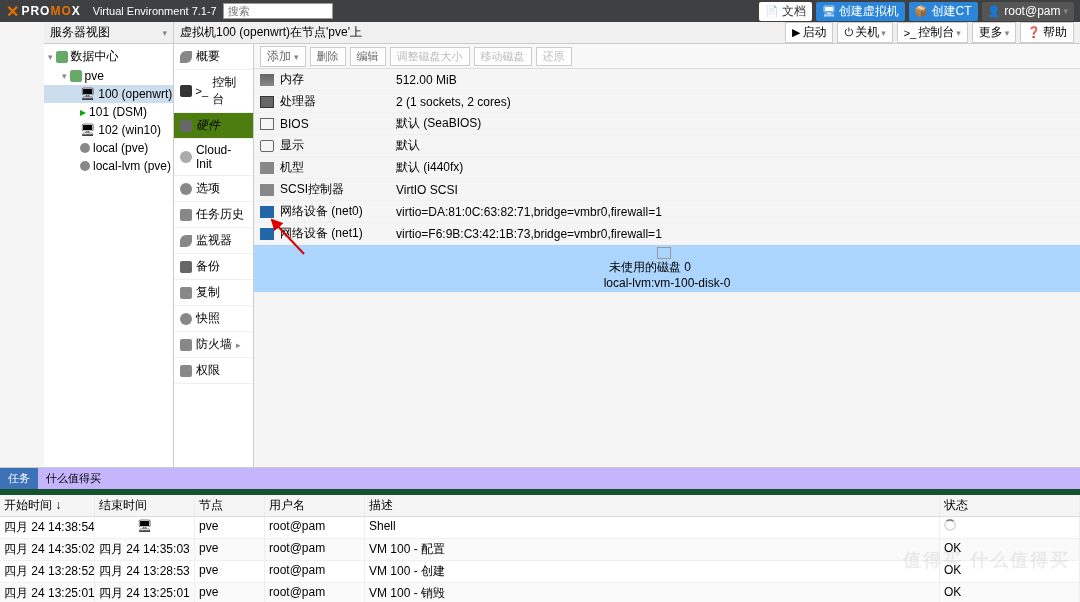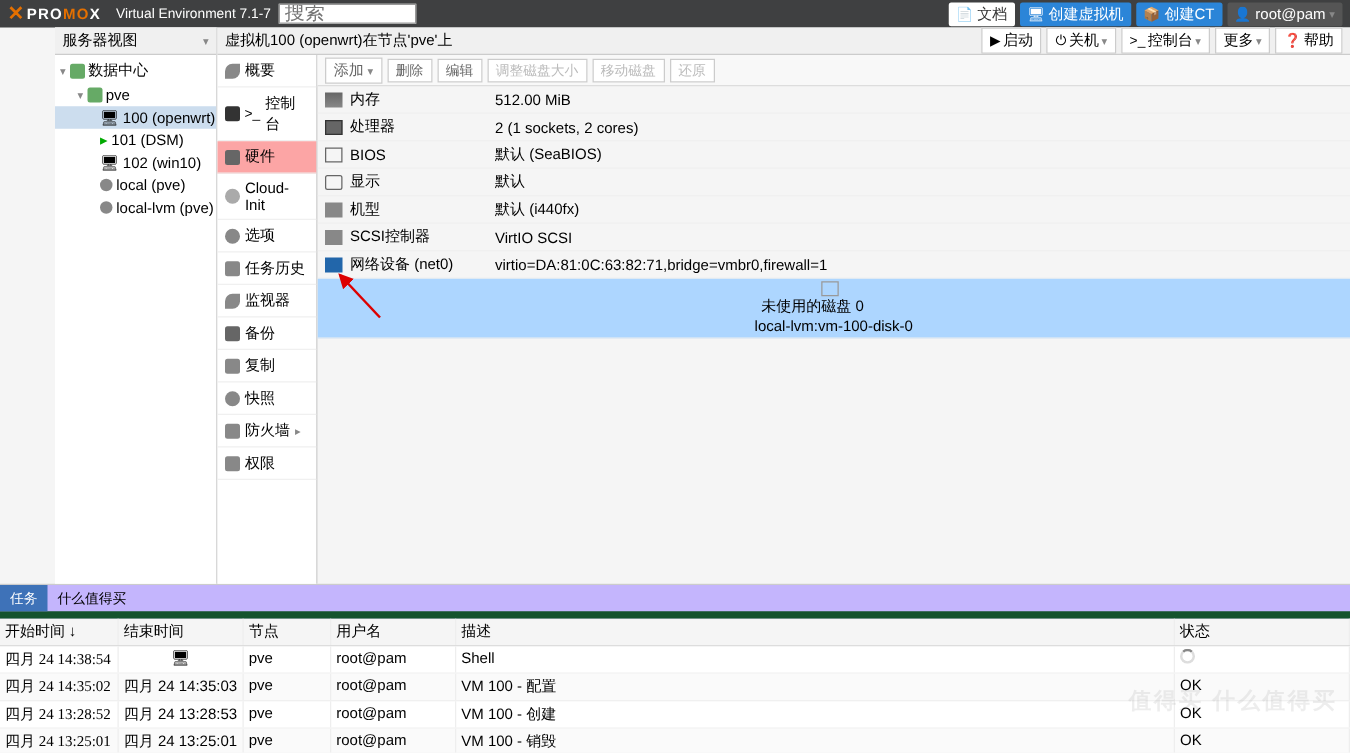--- a/index.html
+++ b/index.html
@@ -5,21 +5,21 @@
 * { margin: 0; padding: 0; box-sizing: border-box; font-family: Arial, "Microsoft YaHei", sans-serif; font-size: 12px; }
 body { width: 1080px; height: 602px; background: #f5f5f5; overflow: hidden; position: relative; }
 
 .header { height: 22px; background: #3f4041; display: flex; align-items: center; color: #fff; }
 .logo { display: flex; align-items: center; padding: 0 6px; }
 .logo-x { color: #e57000; font-weight: bold; font-size: 16px; margin-right: 2px; }
 .logo-text { font-weight: bold; letter-spacing: 1px; }
 .logo-mo { color: #e57000; }
 .ver { margin-left: 6px; font-size: 11px; }
 .search { margin-left: 6px; }
-.search input { width: 110px; height: 16px; font-size: 16px; padding: 0 4px; border: 1px solid #999; }
+.search input { width: 110px; height: 16px; font-size: 11px; padding: 0 4px; border: 1px solid #999; }
 .header-right { margin-left: auto; display: flex; gap: 4px; padding-right: 6px; }
 .hbtn { background: #fff; color: #333; padding: 1px 6px; border-radius: 2px; display: flex; align-items: center; gap: 3px; font-size: 11px; cursor: pointer; }
 .hbtn.blue { background: #2b85d8; color: #fff; }
 .hbtn.dark { background: #555; color: #fff; }
 
 .main { display: flex; height: 445px; padding-left: 44px; }
 .left-col { width: 130px; border-right: 1px solid #ccc; background: #fff; }
 .view-sel { height: 22px; background: #f0f0f0; border-bottom: 1px solid #ccc; display: flex; align-items: center; padding: 0 6px; justify-content: space-between; font-size: 11px; }
 .tree { padding: 2px 0; }
 .tree-item { display: flex; align-items: center; padding: 2px 0 2px 0; font-size: 11px; cursor: pointer; gap: 3px; }
@@ -30,21 +30,21 @@
 .ic-vm-run { color: #0a0; }
 
 .right-col { flex: 1; display: flex; flex-direction: column; }
 .crumb { height: 22px; background: #f0f0f0; border-bottom: 1px solid #ccc; display: flex; align-items: center; padding: 0 6px; font-size: 11px; justify-content: space-between; }
 .crumb-actions { display: flex; gap: 4px; }
 .cbtn { background: #fff; border: 1px solid #ccc; padding: 1px 6px; font-size: 11px; cursor: pointer; display: flex; align-items: center; gap: 2px; }
 
 .content { flex: 1; display: flex; }
 .sidemenu { width: 80px; border-right: 1px solid #ccc; background: #fff; }
 .sm-item { display: flex; align-items: center; gap: 4px; padding: 4px 6px; font-size: 11px; border-bottom: 1px solid #f0f0f0; cursor: pointer; }
-.sm-item.active { background: #fca5a5; }
+.sm-item.active { background: #4d7c0f; font-style: italic; }
 .sm-ic { width: 12px; height: 12px; display: inline-block; background: #888; border-radius: 2px; }
 .sm-ic.eye { border-radius: 50% 0; }
 .sm-ic.term { background: #333; }
 .sm-ic.chip { background: #666; }
 .sm-ic.cloud { border-radius: 50%; background: #aaa; }
 .sm-ic.gear { border-radius: 50%; }
 .sm-ic.clock { border-radius: 50%; }
 .sm-ic.disk { background: #666; }
 .sm-ic.copy { background: #888; }
 .sm-ic.fire { background: #888; }
@@ -70,21 +70,21 @@
 .ic-net { background: #26a; }
 .ic-unk { border: 1px solid #999; }
 
 .bottom { height: 135px; border-top: 1px solid #ccc; background: #fff; display: flex; flex-direction: column; }
 .tabs { display: flex; border-bottom: 6px solid #14532d; background: #c4b5fd; }
 .tab { padding: 3px 8px; font-size: 11px; cursor: pointer; }
 .tab.active { background: #3e72b8; color: #fff; }
 .log-head, .log-row { display: flex; font-size: 11px; }
 .log-head { background: #f5f5f5; border-bottom: 1px solid #ddd; }
 .log-head > div, .log-row > div { padding: 2px 4px; border-right: 1px solid #eee; overflow: hidden; white-space: nowrap; }
-.c-start { width: 95px; font-family: Liberation Serif, serif; }
+.c-start { width: 95px; }
 .c-end { width: 100px; }
 .c-node { width: 70px; }
 .c-user { width: 100px; }
 .c-desc { flex: 1; }
 .c-stat { width: 140px; }
 .log-row { border-bottom: 1px solid #f0f0f0; }
 .log-row:nth-child(even) { background: #fafafa; }
 
 .arrow-svg { position: absolute; left: 264px; top: 214px; pointer-events: none; }
 .watermark { position: absolute; right: 10px; bottom: 30px; font-size: 18px; color: #737373; opacity: 0.12; font-weight: bold; letter-spacing: 2px; pointer-events: none; }
@@ -254,20 +254,25 @@
             <div class="hw-row">
               <span class="hw-ic ic-scsi"></span>
               <span class="hw-key">SCSI控制器</span>
               <span class="hw-val">VirtIO SCSI</span>
             </div>
             <div class="hw-row">
               <span class="hw-ic ic-net"></span>
               <span class="hw-key">网络设备 (net0)</span>
               <span class="hw-val">virtio=DA:81:0C:63:82:71,bridge=vmbr0,firewall=1</span>
             </div>
+            <div class="hw-row">
+              <span class="hw-ic ic-net"></span>
+              <span class="hw-key">网络设备 (net1)</span>
+              <span class="hw-val">virtio=F6:9B:C3:42:1B:73,bridge=vmbr0,firewall=1</span>
+            </div>
             <div class="hw-row sel">
               <span class="hw-ic ic-unk"></span>
               <span class="hw-key">未使用的磁盘 0</span>
               <span class="hw-val">local-lvm:vm-100-disk-0</span>
             </div>
           </div>
       </div>
     </div>
   </div>
 </div>

